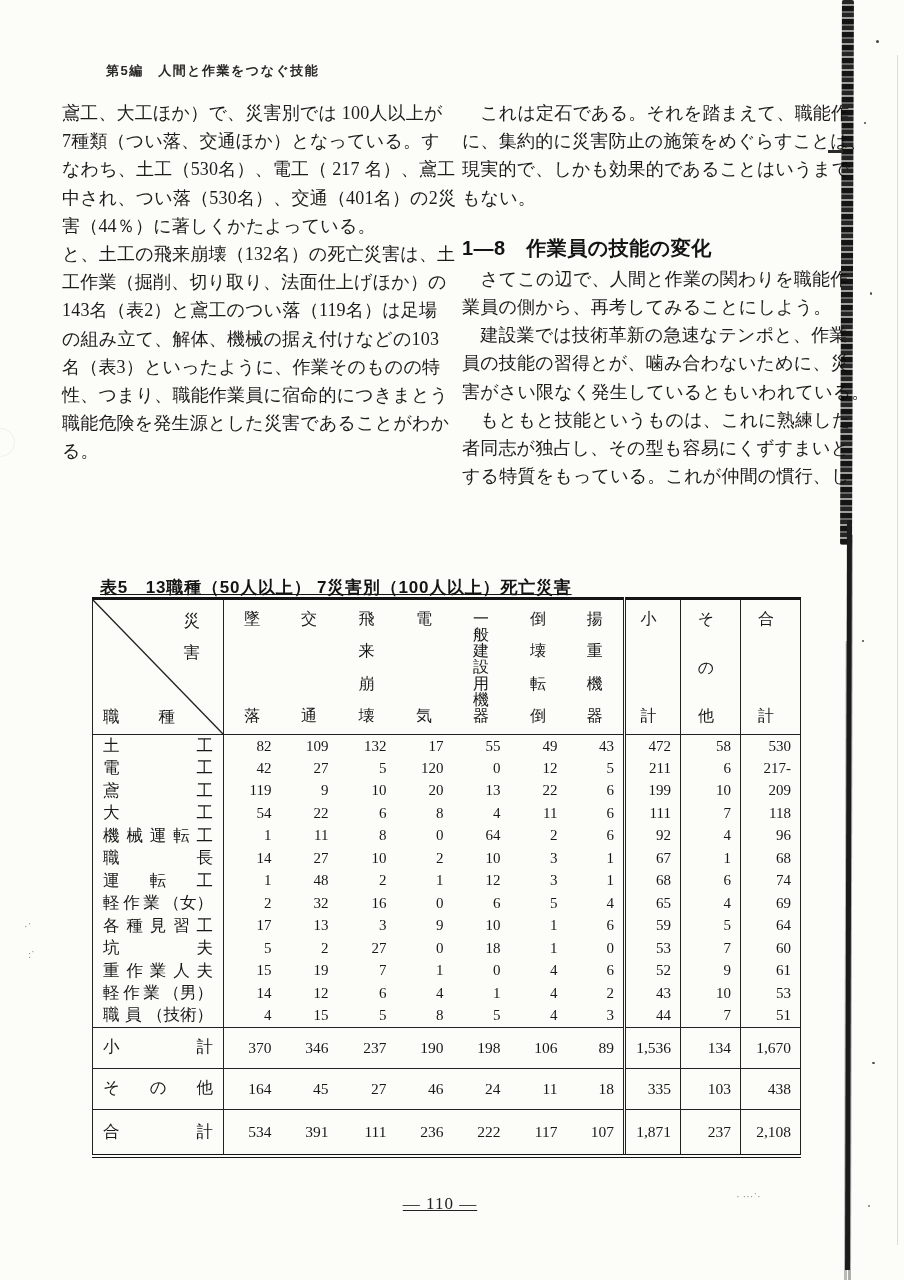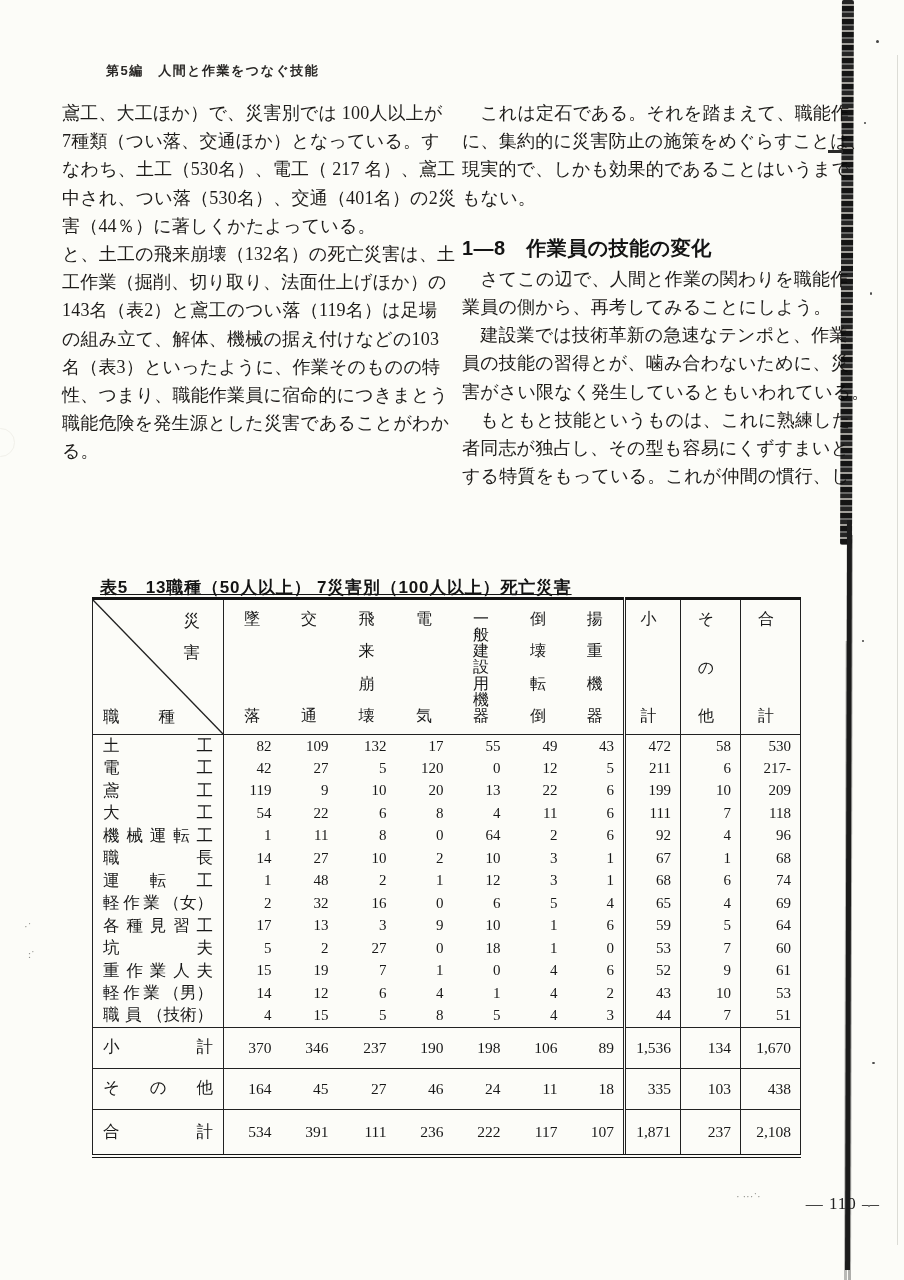--- a/index.html
+++ b/index.html
@@ -46,22 +46,22 @@
   td.num{text-align:right;padding-right:9px;font-size:15px;line-height:1;}
   td.num:nth-child(9){border-left:3px double #222;}
   td.num:nth-child(10){border-left:1.3px solid #222;}
   td.num:nth-child(11){border-left:1.3px solid #222;}
   tr.sum{height:41px;}
   tr.sum td{border-top:1.6px solid #222;}
   tr.sum td.num{font-size:15.5px;}
   tr.grand{height:47px;}
 
   
-  .pageno{position:absolute;left:0;top:1194px;width:880px;text-align:right;font-size:17px;
-          letter-spacing:1px;color:#222;}
+  .pageno{position:absolute;left:0;top:1194px;width:880px;text-align:center;font-size:17px;
+          letter-spacing:1px;color:#222;text-decoration:underline;}
 
   
   .band-rough{position:absolute;left:841px;top:0;width:12px;height:545px;border-radius:2px;
       transform:rotate(.2deg);
       background:repeating-linear-gradient(180deg,rgba(18,18,18,.92) 0 4px,rgba(70,66,60,.5) 4px 6px,
                  rgba(8,8,8,.95) 6px 11px,rgba(40,40,40,.7) 11px 13px);}
   .band-main{position:absolute;left:846px;top:520px;width:5px;height:750px;background:#1c1c1c;
       transform:rotate(.15deg);
       box-shadow:2px 14px 0 -1px rgba(30,30,30,.35), -2px 120px 0 -1px rgba(30,30,30,.3);}
   .edge-line{position:absolute;left:897px;top:55px;width:1px;height:1190px;background:#dcdcd6;}

